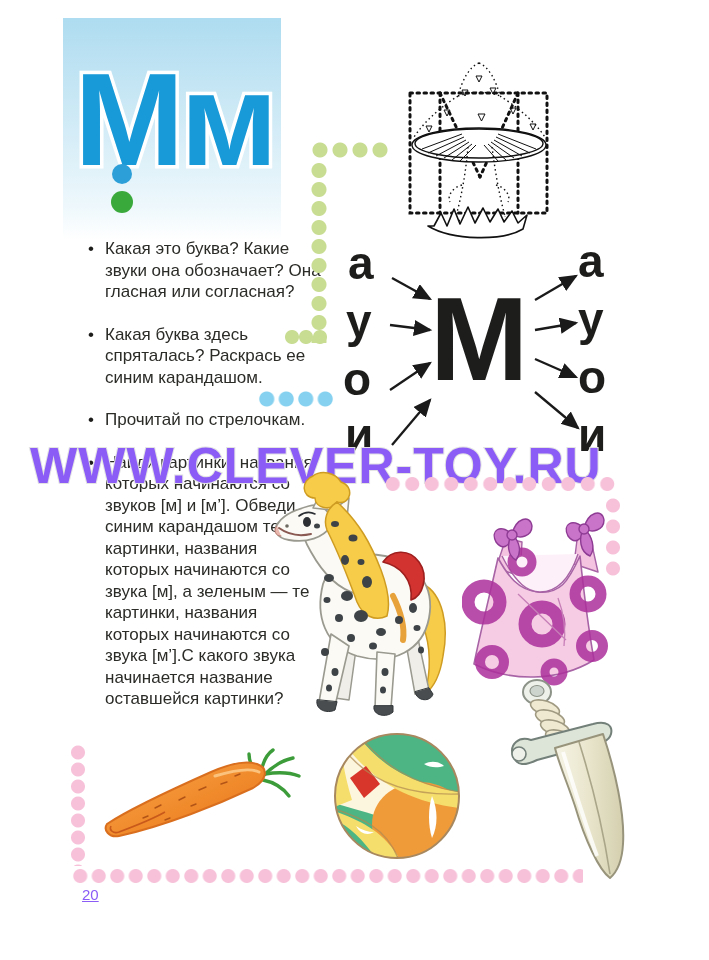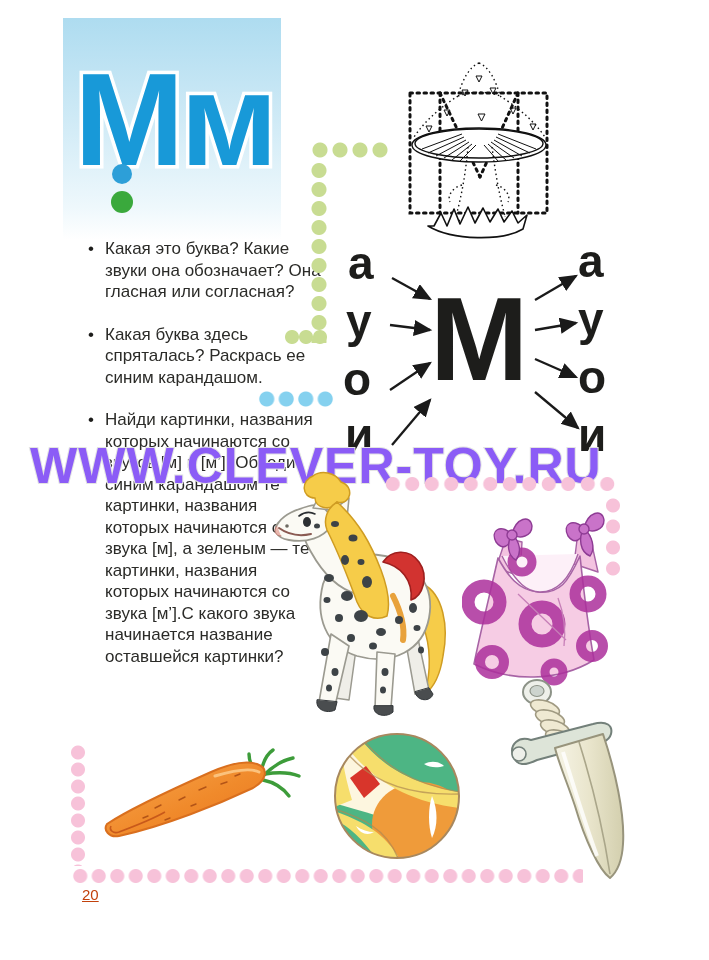--- a/index.html
+++ b/index.html
@@ -48,36 +48,37 @@
   .pink-right-col{left:606px;top:495px;width:14px;height:84px;
     background-image:radial-gradient(circle,#f7c2d9 6.5px,transparent 7.5px);background-size:14px 21px;}
   .pink-left-col{left:71px;top:744px;width:14px;height:122px;
     background-image:radial-gradient(circle,#f7c2d9 6.5px,transparent 7.5px);background-size:14px 17px;}
   .pink-bottom-row{left:71px;top:869px;width:512px;height:14px;
     background-image:radial-gradient(circle,#f7c2d9 6.5px,transparent 7.5px);background-size:18.5px 14px;}
 
   .illus{position:absolute;z-index:3;}
   .puzzle{position:absolute;left:392px;top:50px;z-index:2;}
 
-  .page-number{position:absolute;left:82px;top:886px;font-size:15px;color:#c2410c;text-decoration:underline;}
+  .page-number{position:absolute;left:82px;top:886px;font-size:15px;color:#8b5cf6;text-decoration:underline;}
 </style>
 </head>
 <body>
 
 <div class="page">
 
   <div class="letter-card">
     <div class="big-letters">Мм</div>
     <div class="dot dot-blue-big"></div>
     <div class="dot dot-green-big"></div>
   </div>
 
   <ul class="instructions">
     <li>Какая это буква? Какие звуки она обозначает? Она гласная или согласная?</li>
     <li>Какая буква здесь спряталась? Раскрась ее синим карандашом.</li>
+    <li>Прочитай по стрелочкам.</li>
     <li>Найди картинки, названия которых начинаются со звуков [м] и [м’]. Обведи синим карандашом те картинки, названия которых начинаются со звука [м], а зеленым — те картинки, названия которых начинаются со звука [м’].С какого звука начинается название оставшейся картинки?</li>
   </ul>
 
   <svg class="puzzle" width="215" height="195" viewBox="0 0 215 195">
 
     <g stroke="#111" fill="none" stroke-width="3" stroke-dasharray="2.5 4.5" stroke-linecap="round">
       <rect x="18" y="43" width="137" height="120"></rect>
       <line x1="48" y1="43" x2="48" y2="163"></line>
       <line x1="126" y1="43" x2="126" y2="163"></line>
       <line x1="48" y1="43" x2="88" y2="127"></line>

